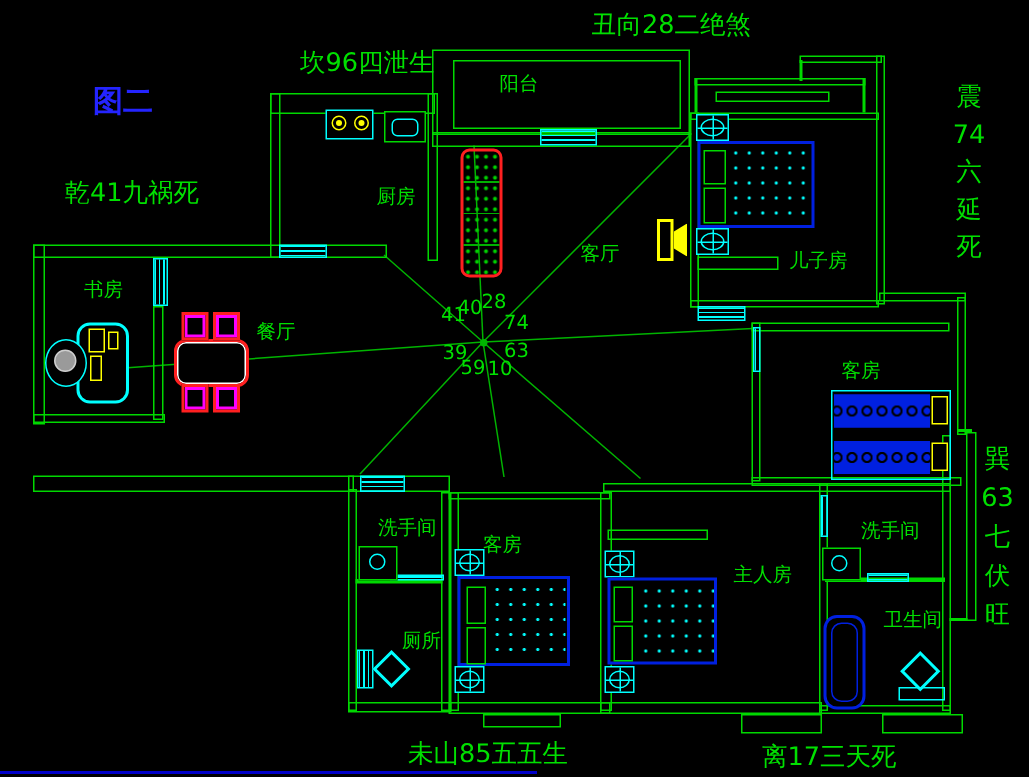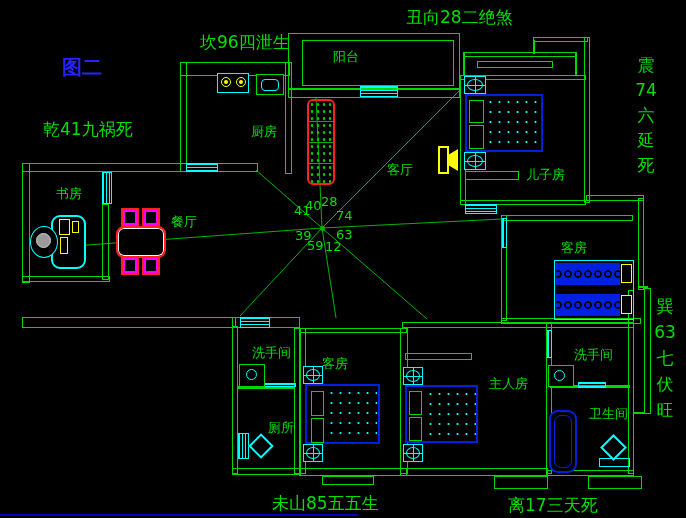--- a/index.html
+++ b/index.html
@@ -194,40 +194,40 @@
   <i class="basin" style="left:554px;top:370px;width:11px;height:11px"></i>
   <i class="tub" style="left:549px;top:410px;width:28px;height:63px"></i>
   <i class="diam" style="left:604px;top:438px;width:19px;height:19px"></i>
   <i class="dw" style="left:599px;top:458px;width:31px;height:9px;border-color:var(--win,#0ff)"></i>
 
   <span class="num" style="left:294px;top:204px">41</span>
   <span class="num" style="left:305px;top:199px">40</span>
   <span class="num" style="left:321px;top:195px">28</span>
   <span class="num" style="left:336px;top:209px">74</span>
   <span class="num" style="left:336px;top:228px">63</span>
-  <span class="num" style="left:325px;top:240px">12</span>
+  <span class="num" style="left:325px;top:240px">10</span>
   <span class="num" style="left:307px;top:239px">59</span>
   <span class="num" style="left:295px;top:229px">39</span>
 
   <span class="lbl" style="left:333px;top:50px">阳台</span>
   <span class="lbl" style="left:251px;top:125px">厨房</span>
   <span class="lbl" style="left:387px;top:163px">客厅</span>
   <span class="lbl" style="left:526px;top:168px">儿子房</span>
   <span class="lbl" style="left:56px;top:187px">书房</span>
   <span class="lbl" style="left:171px;top:215px">餐厅</span>
   <span class="lbl" style="left:561px;top:241px">客房</span>
   <span class="lbl" style="left:252px;top:346px">洗手间</span>
   <span class="lbl" style="left:322px;top:357px">客房</span>
   <span class="lbl" style="left:489px;top:377px">主人房</span>
   <span class="lbl" style="left:574px;top:348px">洗手间</span>
   <span class="lbl" style="left:268px;top:421px">厕所</span>
   <span class="lbl" style="left:589px;top:407px">卫生间</span>
 
   <span class="fig" style="left:62px;top:54px">图二</span>
-  <span class="ann" style="left:406px;top:8px">丑向28二绝煞</span>
+  <span class="ann" style="left:394px;top:8px">丑向28二绝煞</span>
   <span class="ann" style="left:200px;top:33px">坎96四泄生</span>
   <span class="ann" style="left:43px;top:120px">乾41九祸死</span>
   <span class="ann" style="left:272px;top:494px">未山85五五生</span>
   <span class="ann" style="left:508px;top:496px">离17三天死</span>
   <div class="ann vcol" style="left:633px;top:53px">
     <span>震</span>
     <span>74</span>
     <span>六</span>
     <span>延</span>
     <span>死</span>

